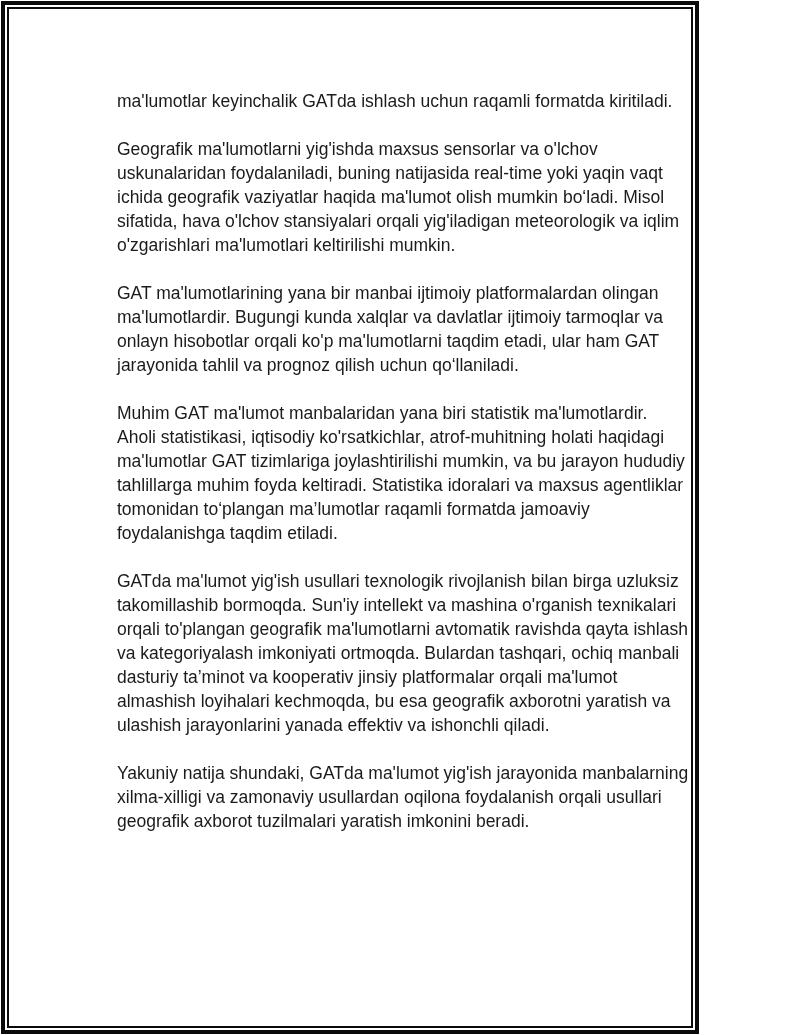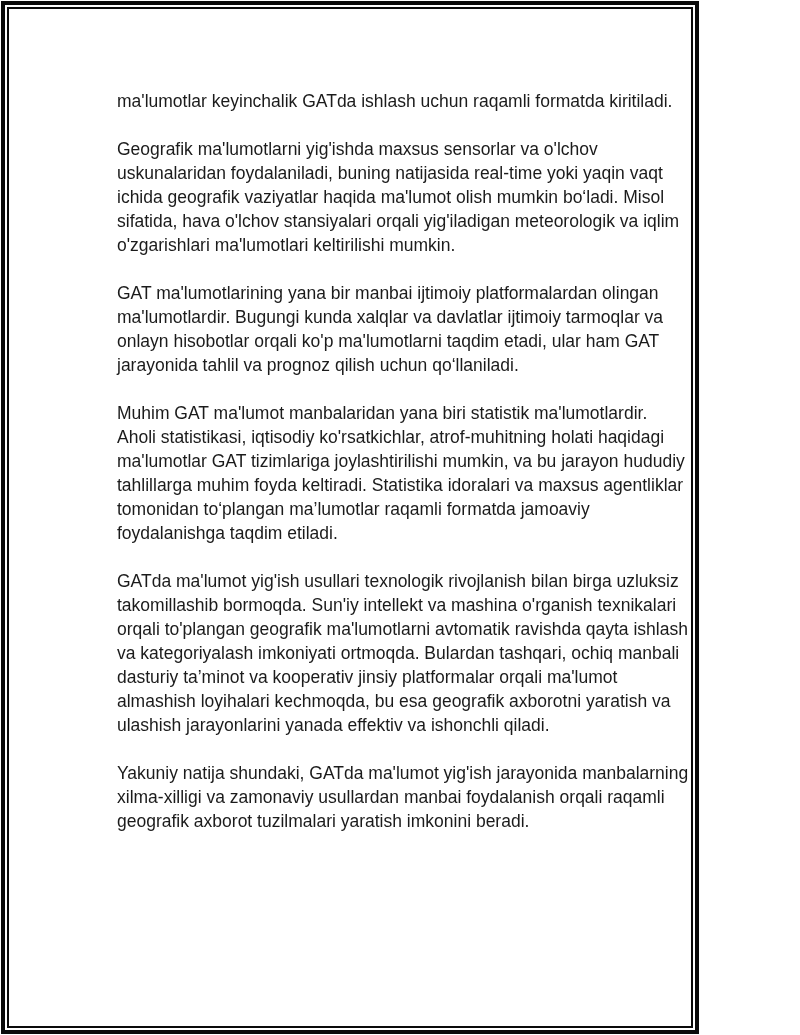--- a/index.html
+++ b/index.html
@@ -69,16 +69,16 @@
 tomonidan toʻplangan ma’lumotlar raqamli formatda jamoaviy
 foydalanishga taqdim etiladi.</p>
     <p class="para">GATda ma'lumot yig'ish usullari texnologik rivojlanish bilan birga uzluksiz
 takomillashib bormoqda. Sun'iy intellekt va mashina o'rganish texnikalari
 orqali to'plangan geografik ma'lumotlarni avtomatik ravishda qayta ishlash
 va kategoriyalash imkoniyati ortmoqda. Bulardan tashqari, ochiq manbali
 dasturiy ta’minot va kooperativ jinsiy platformalar orqali ma'lumot
 almashish loyihalari kechmoqda, bu esa geografik axborotni yaratish va
 ulashish jarayonlarini yanada effektiv va ishonchli qiladi.</p>
     <p class="para">Yakuniy natija shundaki, GATda ma'lumot yig'ish jarayonida manbalarning
-xilma-xilligi va zamonaviy usullardan manbai foydalanish orqali raqamli
+xilma-xilligi va zamonaviy usullardan oqilona foydalanish orqali usullari
 geografik axborot tuzilmalari yaratish imkonini beradi.</p>
   </div>
 </div>
 
 </body></html>

